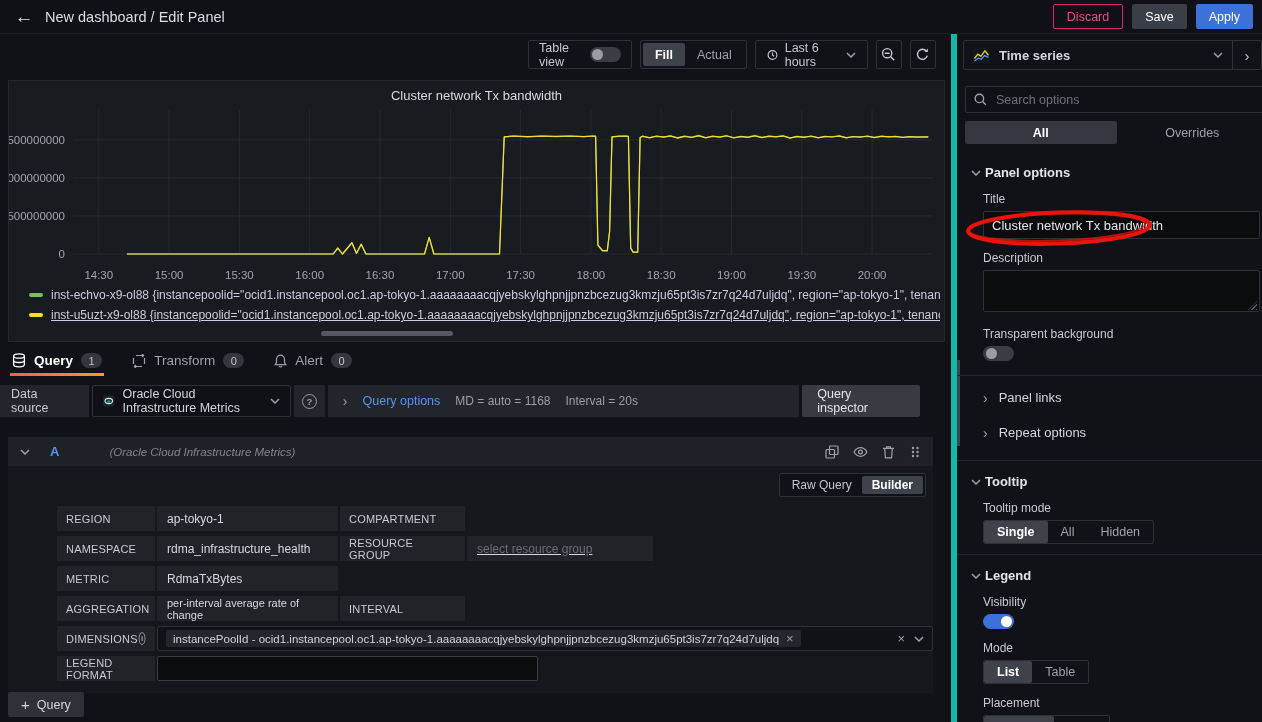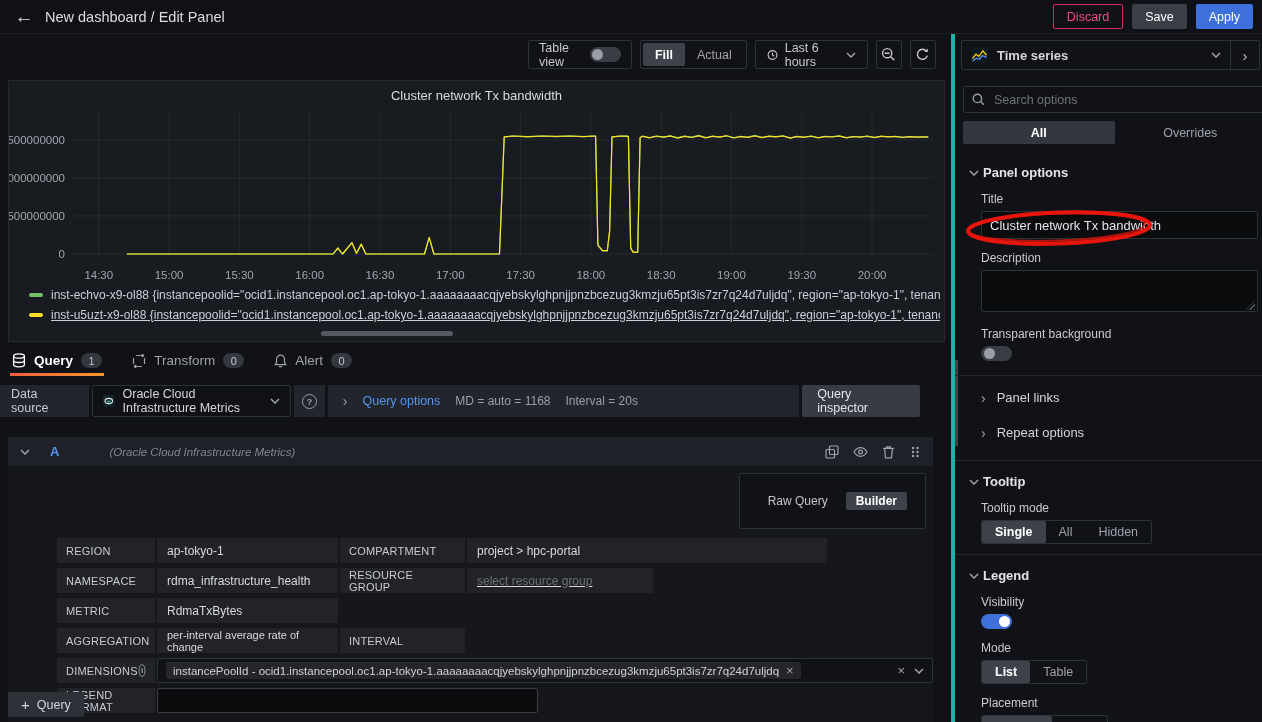--- a/index.html
+++ b/index.html
@@ -89,21 +89,21 @@
     border-radius:2px; display:flex; align-items:center; cursor:pointer; }
 
   
   .q-editor { position:absolute; top:437px; left:8px; width:925px; background:#15171c; padding-bottom:12px; }
   .qe-header { height:29px; background:#1e2127; display:flex; align-items:center; padding:0 12px; gap:8px; }
   .q-ref { color:#5794f2; font-weight:700; font-size:13px; margin-left:12px; }
   .q-sub { font-style:italic; color:#83858e; font-size:11.5px; margin-left:42px; }
   .qe-icons { margin-left:auto; display:flex; gap:14px; color:#9fa1aa; align-items:center; }
   .qe-icons > span { display:flex; cursor:pointer; }
   .qe-toolbar { display:flex; justify-content:flex-end; margin-top:7px; padding-right:7px; }
-  .mode-group { border:1px solid #2c3235; border-radius:2px; display:flex; padding:18px; background:#111217;gap:8px; }
+  .mode-group { border:1px solid #2c3235; border-radius:2px; display:flex; padding:2px; background:#111217; }
   .mode-opt { padding:2px 10px; font-size:12px; color:#c3c4cd; cursor:pointer; border-radius:2px; }
   .mode-opt.sel { background:#3e424b; color:#fff; font-weight:600; }
 
   .q-form { margin-top:9px; display:flex; flex-direction:column; gap:5px; padding-left:49px; padding-right:0; }
   .f-row { display:flex; gap:2px; height:25px; align-items:stretch; }
   .f-label { width:98px; background:#212329; display:flex; align-items:center; padding:0 9px;
     font-size:11px; color:#c9cad2; flex:none; letter-spacing:0.2px; }
   .f-val { background:#212329; display:flex; align-items:center; padding:0 10px;
     font-size:12px; color:#d8d9e0; cursor:pointer; }
   .w-v1 { width:181px; flex:none; }
@@ -119,21 +119,21 @@
   .x-glyph { color:#9fa1aa; cursor:pointer; font-size:13px; line-height:1; }
   .dims-right { margin-left:auto; display:flex; align-items:center; gap:9px; }
   .lf-input { width:381px; background:#0b0c0e; border:1px solid #3a3d44; border-radius:2px;
     color:#e3e4e9; font-size:12.5px; padding:0 8px; font-family:"Liberation Sans",sans-serif; }
   .btn-addquery { position:absolute; top:692px; left:8px; background:#2e3138; color:#d5d6dd;
     height:25px; padding:0 13px; border:none; border-radius:2px; display:flex; align-items:center; gap:7px;
     font-size:12.5px; cursor:pointer; font-family:"Liberation Sans",sans-serif; }
 
   
   .right-panel { position:absolute; top:34px; left:951px; width:311px; height:688px;
-    background:#111217; border-left:4px solid #14b8a6; overflow:hidden; }
+    background:#111217; border-left:6px solid #14b8a6; overflow:hidden; }
   .rp-resizer-thumb { position:absolute; left:0; top:326px; width:3px; height:86px; background:#40444c; cursor:row-resize; }
   .viz-picker { position:absolute; top:6px; left:6px; width:299px; height:30px;
     border:1px solid #2c3235; border-radius:2px; display:flex; align-items:stretch; background:#111217; }
   .vp-main { flex:1; display:flex; align-items:center; gap:9px; padding:0 9px; cursor:pointer; }
   .vp-label { font-size:13px; font-weight:600; color:#d5d6dd; }
   .vp-next { width:29px; border-left:1px solid #2c3235; display:flex; align-items:center;
     justify-content:center; color:#c3c4cd; font-size:15px; cursor:pointer; }
   .rp-search { position:absolute; top:52px; left:8px; width:303px; height:27px;
     background:#0f1116; border:1px solid #2c3235; border-radius:2px;
     display:flex; align-items:center; gap:7px; padding:0 8px; color:#9fa1aa; }
@@ -372,21 +372,20 @@
       <span class="mode-opt">Raw Query</span>
       <span class="mode-opt sel">Builder</span>
     </div>
   </div>
 
   <div class="q-form">
     <div class="f-row">
       <div class="f-label">REGION</div>
       <div class="f-val w-v1">ap-tokyo-1</div>
       <div class="f-label w-l2">COMPARTMENT</div>
-      <div class="f-val w-comp">project &gt; hpc-portal</div>
     </div>
     <div class="f-row">
       <div class="f-label">NAMESPACE</div>
       <div class="f-val w-v1">rdma_infrastructure_health</div>
       <div class="f-label w-l2">RESOURCE GROUP</div>
       <div class="f-val w-rg">
           <span class="ph">select resource group</span>
         </div>
     </div>
     <div class="f-row">

